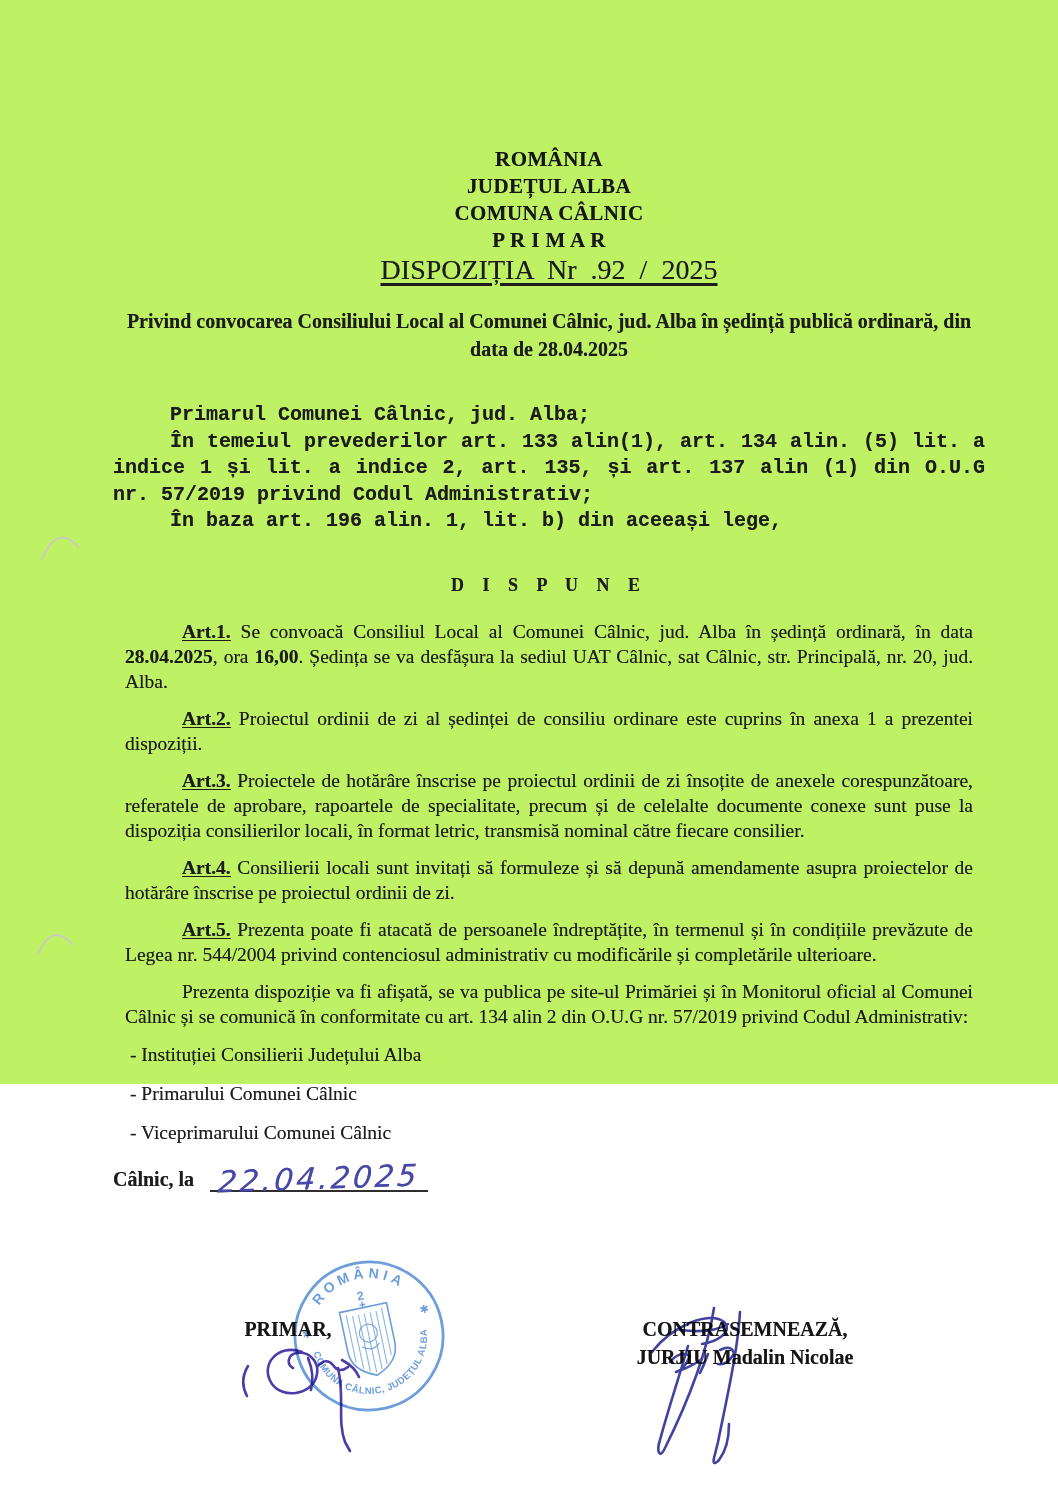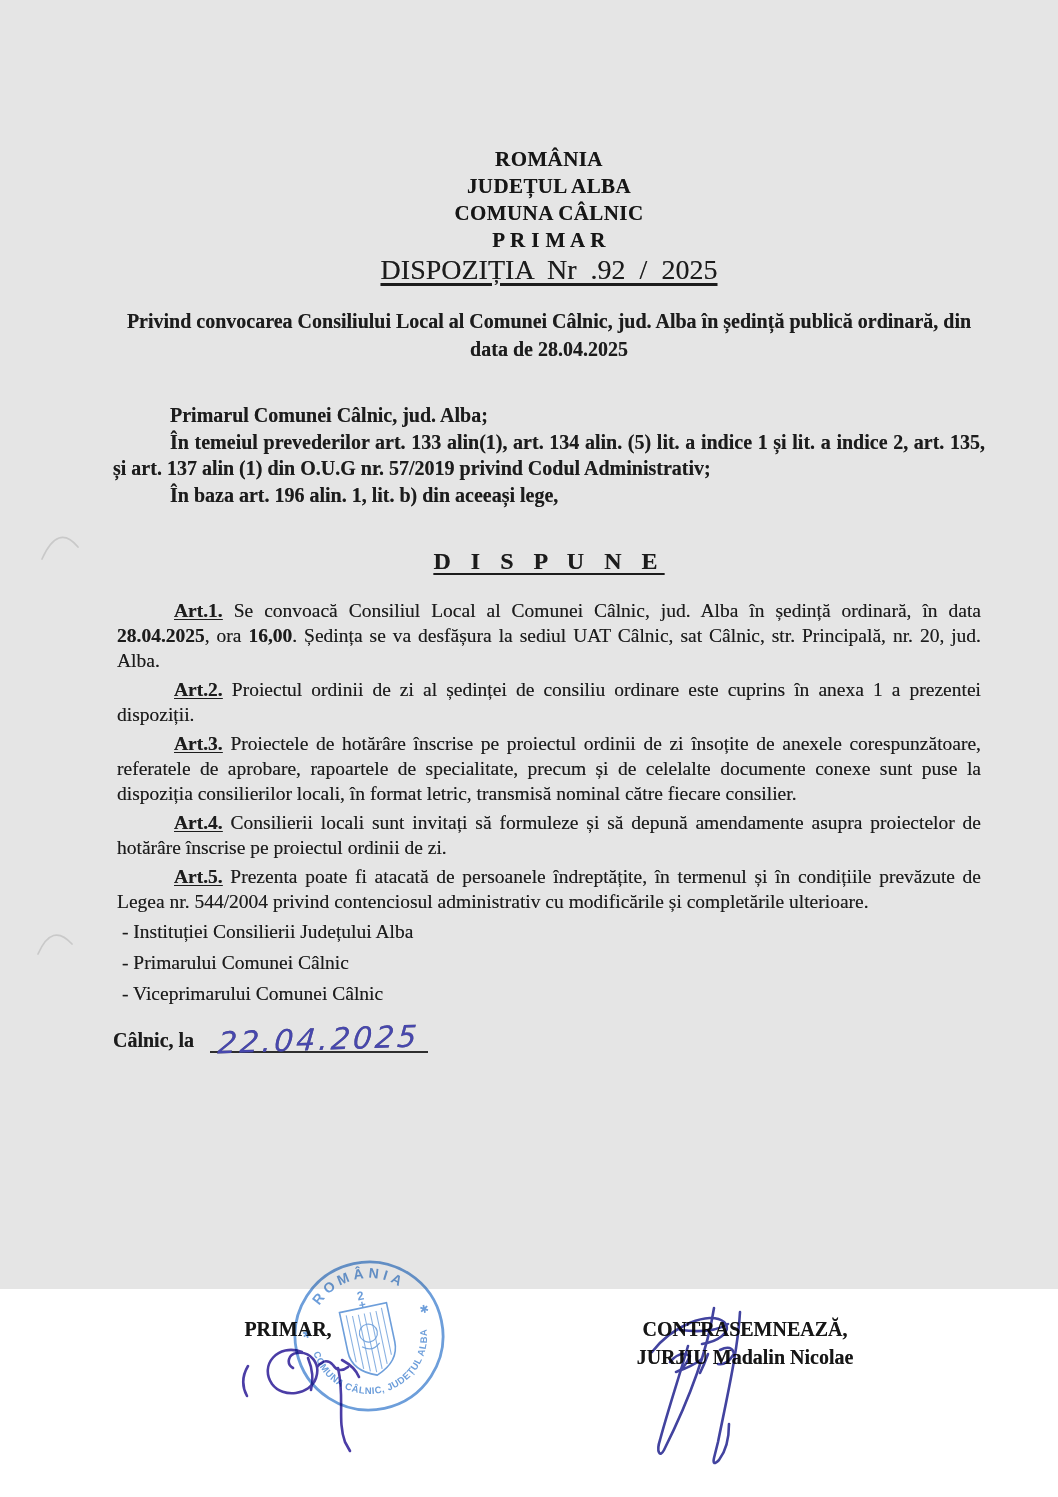--- a/index.html
+++ b/index.html
@@ -3,48 +3,48 @@
 <meta charset="utf-8">
 <style>
   html,body{margin:0;padding:0;}
   body{
     width:1058px;height:1497px;overflow:hidden;
     background:#ffffff;
     font-family:"Liberation Serif","DejaVu Serif",serif;
     color:#1c1c1c;
   }
   .page{
-    position:relative;width:1058px;height:1289px;
-    background:#e5e5e5;
+    position:relative;width:1058px;height:1084px;
+    background:#bef264;
   }
   .doc{
     position:absolute;left:113px;top:146px;width:872px;
     text-shadow:0 0 .4px rgba(25,25,25,.55);
   }
   .letterhead{
     text-align:center;font-weight:bold;font-size:21px;line-height:27px;
     letter-spacing:.4px;color:#161616;
   }
   .doc-title{
     text-align:center;font-size:28px;font-weight:normal;word-spacing:7px;
   }
   .doc-title span{
     text-decoration:underline;text-decoration-thickness:2.5px;text-underline-offset:4px;
   }
   .subject{
     margin-top:21px;text-align:center;font-weight:bold;font-size:20px;line-height:28px;
   }
   .preamble{margin-top:39px;font-weight:bold;font-size:20px;line-height:26.5px;}
-  .preamble p{margin:0;text-indent:57px;text-align:justify;}
+  .preamble p{margin:0;text-indent:57px;text-align:justify;font-family:Liberation Mono, monospace;}
   .dispune{
-    margin-top:40px;text-align:center;font-weight:bold;font-size:24px;letter-spacing:7px;
-    text-decoration:underline;text-decoration-thickness:2px;text-underline-offset:4px;
+    margin-top:40px;text-align:center;font-weight:bold;font-size:18px;letter-spacing:7px;
+    text-decoration-thickness:2px;text-underline-offset:4px;
   }
   .body-text{margin-top:23px;font-size:19.5px;line-height:25px;}
-  .para{margin:4px;text-align:justify;text-indent:57px;}
+  .para{margin:12px;text-align:justify;text-indent:57px;}
   .para.list{text-indent:0;text-align:left;line-height:27px;padding-left:5px;}
   .para .b{font-weight:bold;}
   .para .u{text-decoration:underline;text-underline-offset:2px;}
   .dateline{margin-top:12px;font-size:20px;white-space:nowrap;}
   .dateline .lbl{font-weight:bold;}
   .date-underline{
     display:inline-block;width:218px;margin-left:16px;
     border-bottom:2px solid #2e2e2e;text-align:center;height:32px;vertical-align:baseline;
   }
   .handwriting{
@@ -101,20 +101,21 @@
     </div>
 
     <div class="dispune">D I S P U N E</div>
 
     <div class="body-text" id="doc-body">
         <p class="para article"><span class="b u">Art.1.</span><span> Se convoacă Consiliul Local al Comunei Câlnic, jud. Alba în ședință ordinară, în data </span><span class="b">28.04.2025</span><span>, ora </span><span class="b">16,00</span><span>. Ședința se va desfășura la sediul UAT Câlnic, sat Câlnic, str. Principală, nr. 20, jud. Alba.</span></p>
         <p class="para article"><span class="b u">Art.2.</span><span> Proiectul ordinii de zi al ședinței de consiliu ordinare este cuprins în anexa 1 a prezentei dispoziții.</span></p>
         <p class="para article"><span class="b u">Art.3.</span><span> Proiectele de hotărâre înscrise pe proiectul ordinii de zi însoțite de anexele corespunzătoare, referatele de aprobare, rapoartele de specialitate, precum și de celelalte documente conexe sunt puse la dispoziția consilierilor locali, în format letric, transmisă nominal către fiecare consilier.</span></p>
         <p class="para article"><span class="b u">Art.4.</span><span> Consilierii locali sunt invitați să formuleze și să depună amendamente asupra proiectelor de hotărâre înscrise pe proiectul ordinii de zi.</span></p>
         <p class="para article"><span class="b u">Art.5.</span><span> Prezenta poate fi atacată de persoanele îndreptățite, în termenul și în condițiile prevăzute de Legea nr. 544/2004 privind contenciosul administrativ cu modificările și completările ulterioare.</span></p>
+        <p class="para article"><span> Prezenta dispoziție va fi afișată, se va publica pe site-ul Primăriei și în Monitorul oficial al Comunei Câlnic și se comunică în conformitate cu art. 134 alin 2 din O.U.G nr. 57/2019 privind Codul Administrativ:</span></p>
         <p class="para list"><span>-  Instituției Consilierii Județului Alba</span></p>
         <p class="para list"><span>-  Primarului Comunei Câlnic</span></p>
         <p class="para list"><span>-  Viceprimarului Comunei Câlnic</span></p>
       </div>
 
     <div class="dateline">
       <span class="lbl">Câlnic, la</span><span class="date-underline"><span class="handwriting">22.04.2025</span></span>
     </div>
 
   </div>

